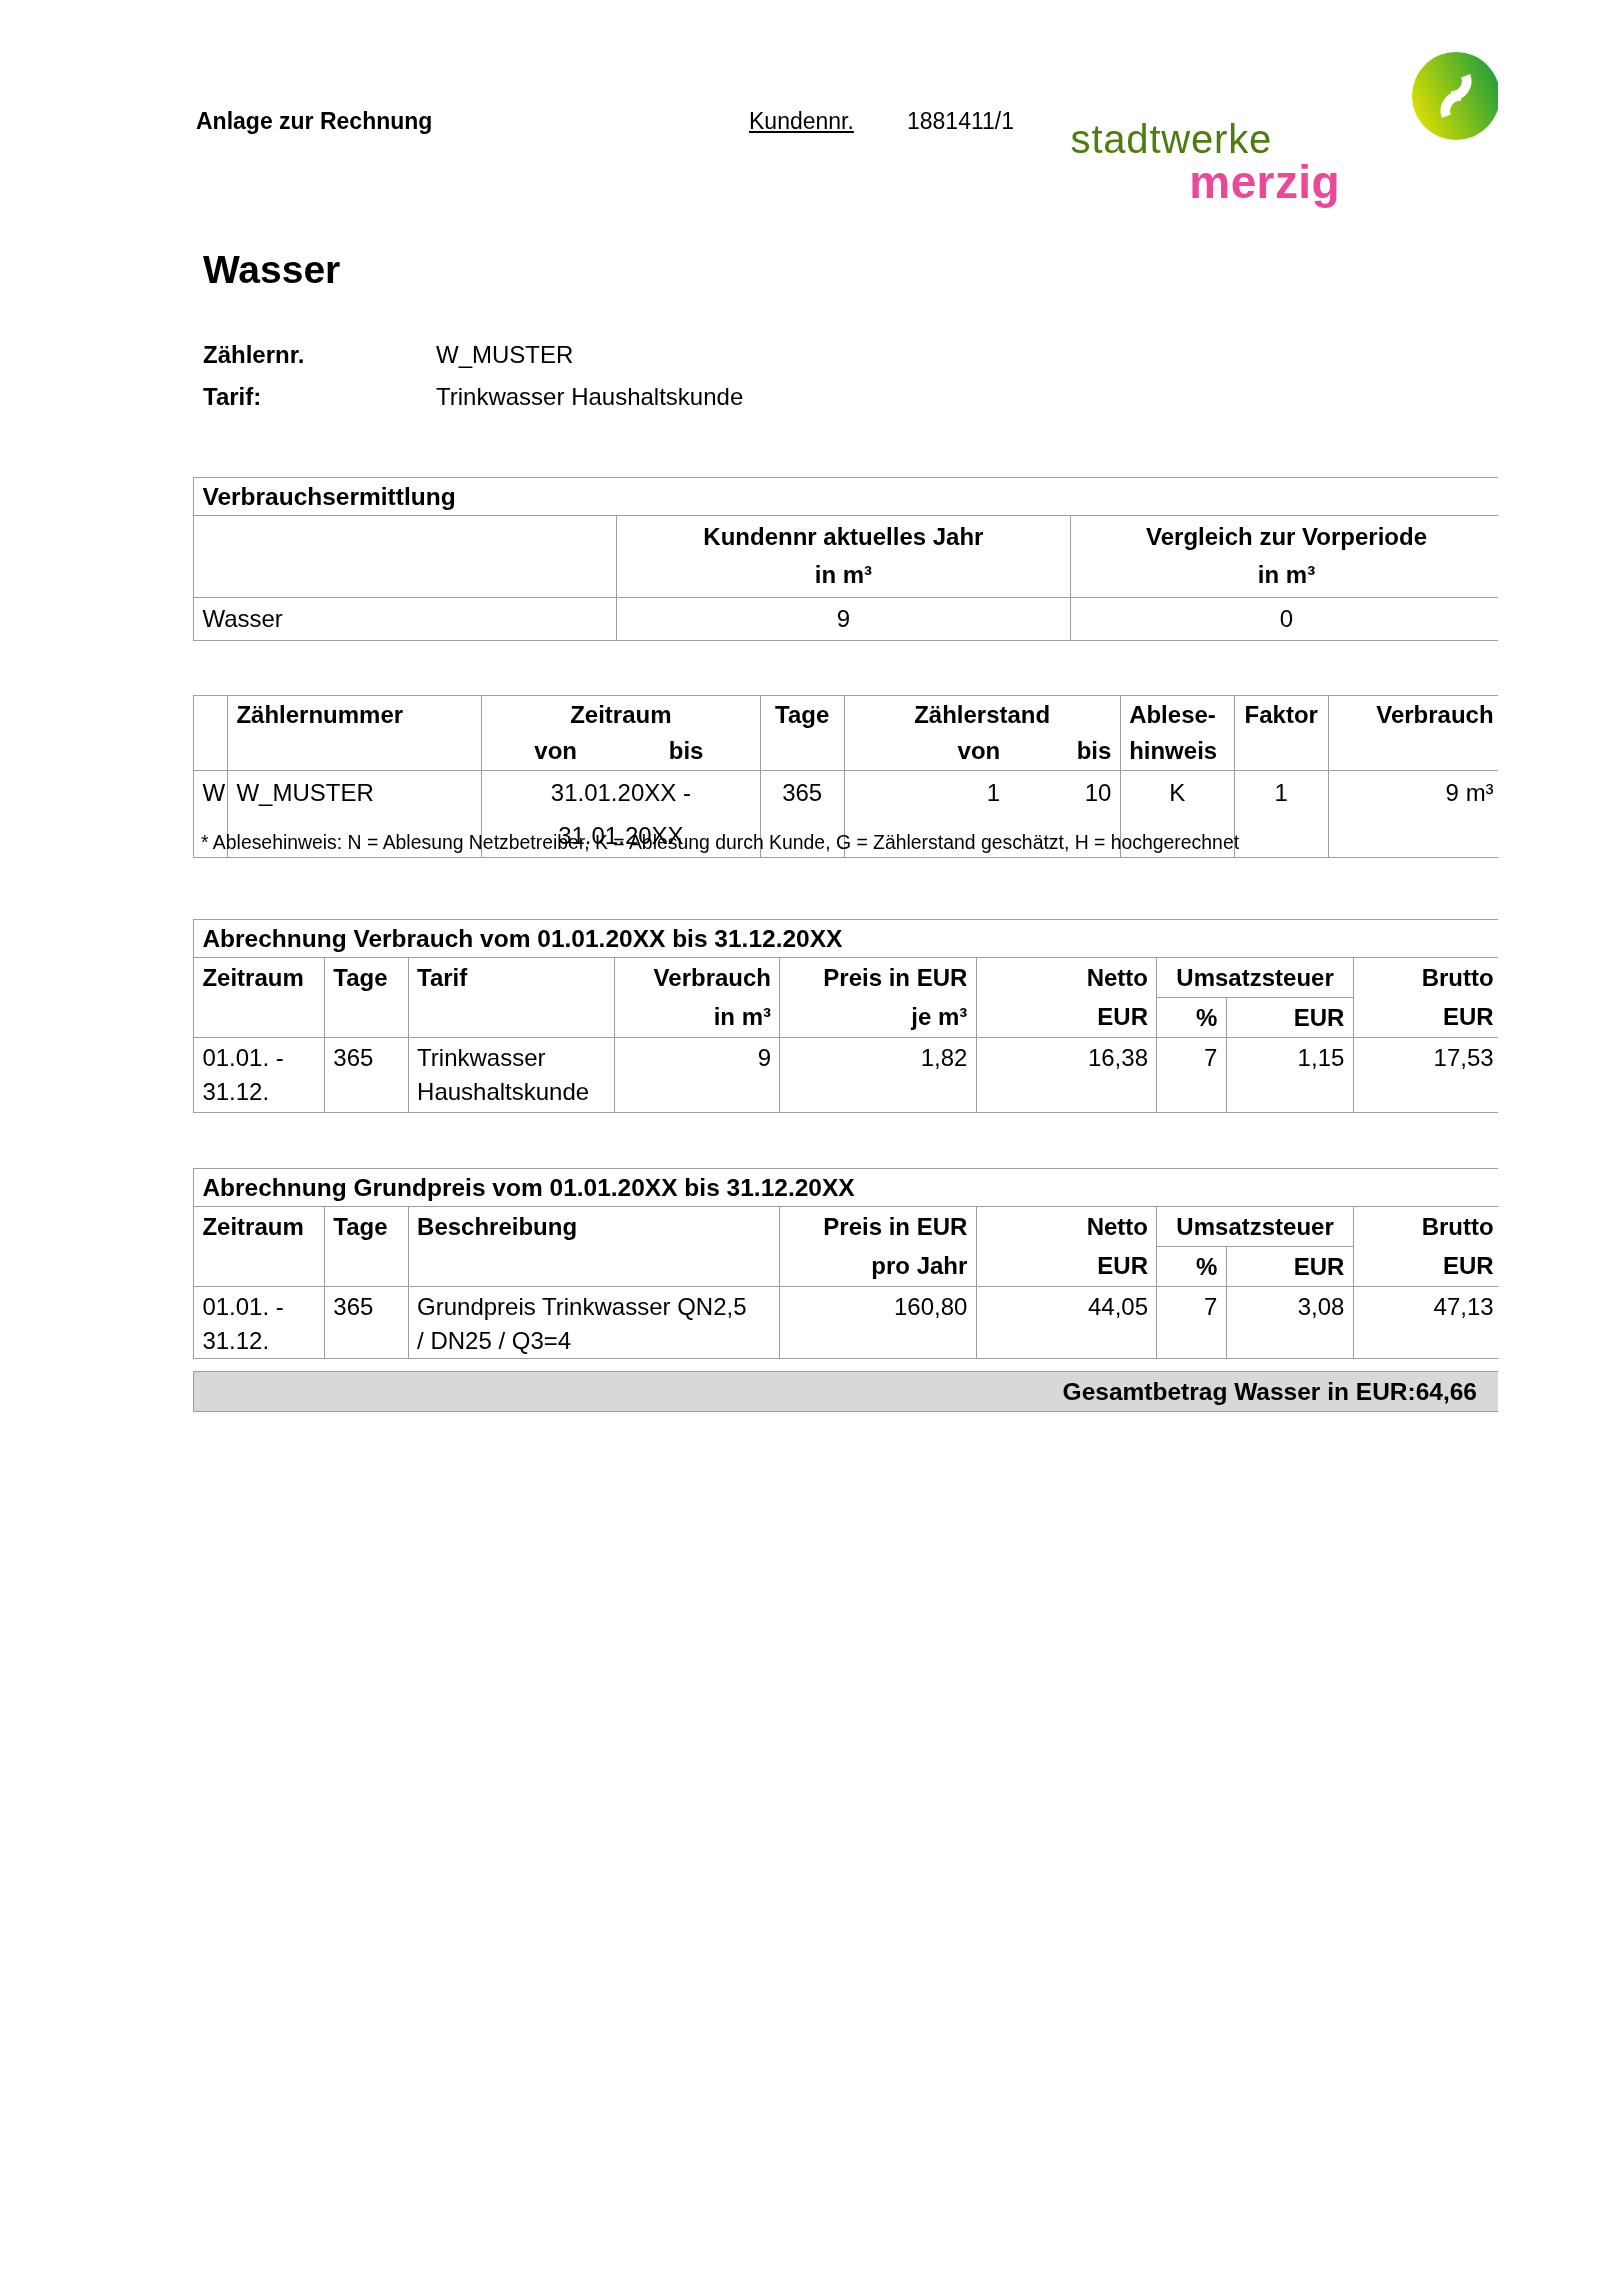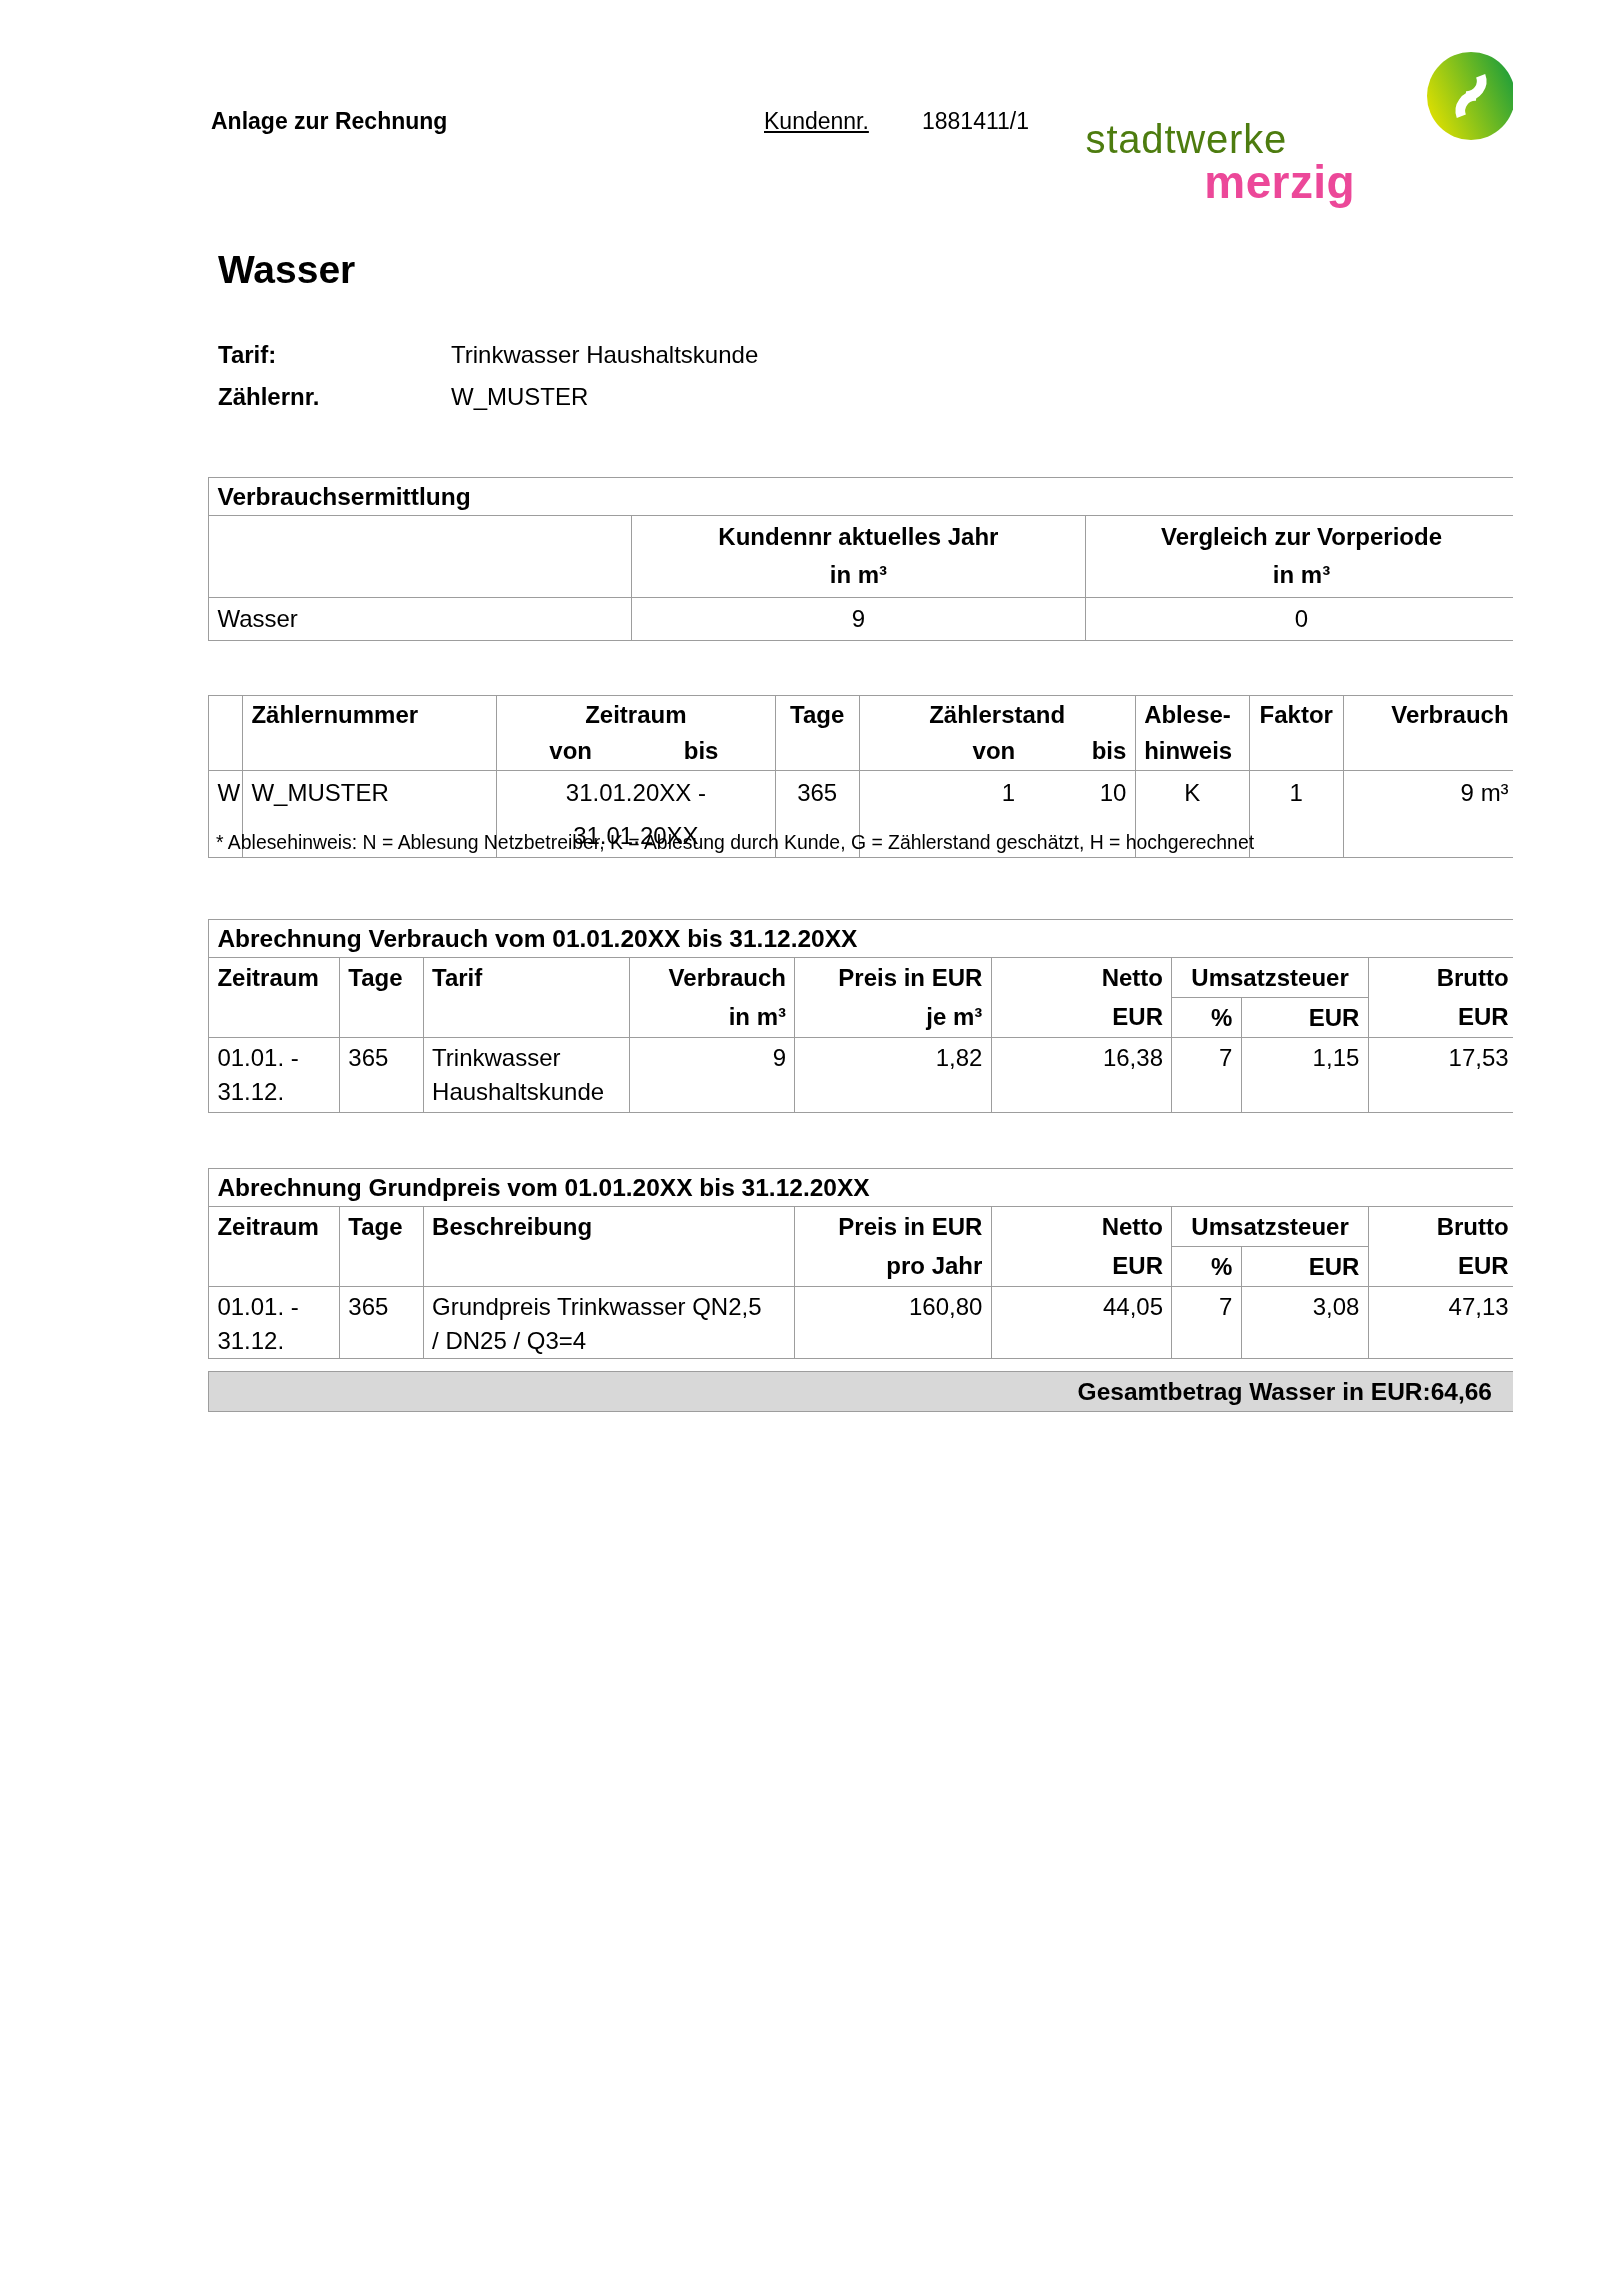--- a/index.html
+++ b/index.html
@@ -1,18 +1,18 @@
 <!DOCTYPE html>
 <html style="font-size:13.5px"><head>
 <meta charset="utf-8">
 <style>
   html,body{margin:0;padding:0;background:#fff;}
   .page{
     position:relative;width:1498px;height:2295px;background:#ffffff;
-    font-family:"Liberation Sans",sans-serif;color:#000;overflow:hidden;margin-left:15px;
+    font-family:"Liberation Sans",sans-serif;color:#000;overflow:hidden;
   }
   .abs{position:absolute;}
 
   
   .hdr-attach{left:196px;top:108px;font-size:23px;font-weight:bold;}
   .hdr-kno-label{left:749px;top:108px;font-size:23px;text-decoration:underline;}
   .hdr-kno-value{left:907px;top:108px;font-size:23px;}
 
   
   .logo-circle{left:1412px;top:52px;width:88px;height:88px;}
@@ -89,24 +89,24 @@
       <path d="M 39 73 A 17 17 0 0 1 56 50" fill="none" stroke="#ffffff" stroke-width="11"></path>
     </svg>
   </div>
   <div class="abs logo-w1">stadtwerke</div>
   <div class="abs logo-w2">merzig</div>
 
   <h1 class="abs page-title">Wasser</h1>
 
   <div class="abs meta">
     <div class="meta-row">
-      <span class="meta-label">Tarif:</span><span>Trinkwasser Haushaltskunde</span>
+      <span class="meta-label">Zählernr.</span><span>W_MUSTER</span>
     </div>
     <div class="meta-row">
-      <span class="meta-label">Zählernr.</span><span>W_MUSTER</span>
+      <span class="meta-label">Tarif:</span><span>Trinkwasser Haushaltskunde</span>
     </div>
   </div>
 
   <table class="abs t1">
     <colgroup>
         <col style="width:32.3%">
         <col style="width:34.7%">
         <col style="width:33%">
       </colgroup>
     <tbody>

